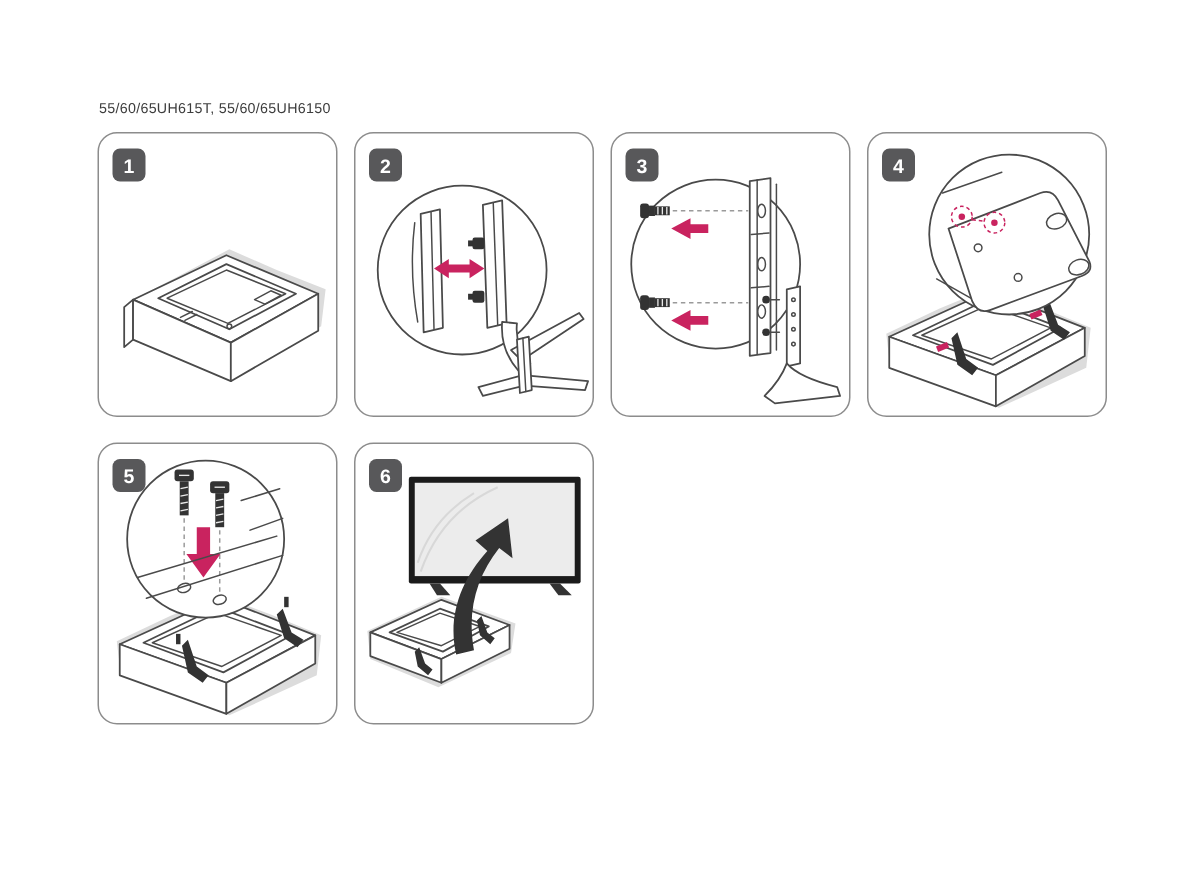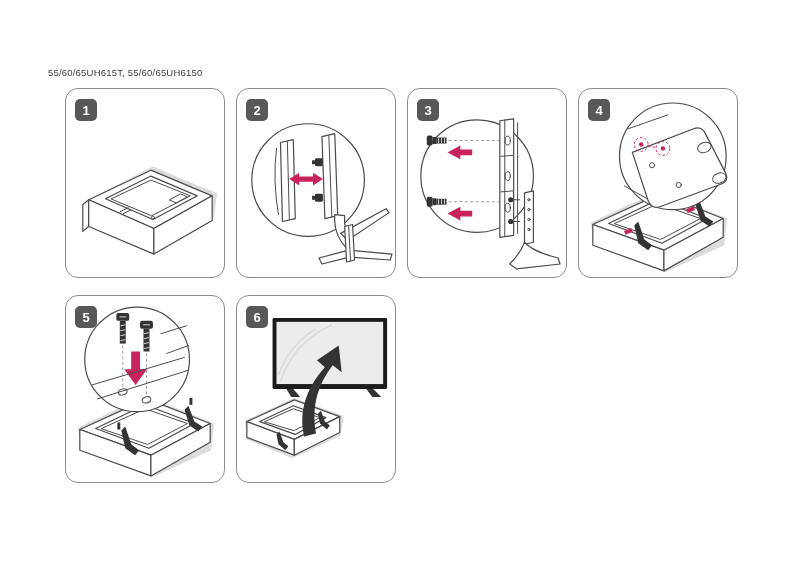--- a/index.html
+++ b/index.html
@@ -1,21 +1,21 @@
 <!DOCTYPE html>
 <html style="--accent: #c9235f; --badge-bg: #58585a; --badge-text: #ffffff; --panel-border: #8c8c8c; --line: #4a4a4a; --shade: #dcdcdc;"><head>
 <meta charset="utf-8">
 <style>
   html,body{margin:0;padding:0;}
   body{
     width:800px;height:585px;background:#ffffff;position:relative;overflow:hidden;
     font-family:"Liberation Sans",sans-serif;
   }
   .title{
-    position:absolute;left:48px;top:67px;font-size:9.5px;color:#3c3c3c;letter-spacing:.2px;text-align:right;
+    position:absolute;left:66px;top:67px;font-size:9.5px;color:#3c3c3c;letter-spacing:.2px;text-align:right;
   }
   .panel{
     position:absolute;width:160px;background:#fff;
     border:1.5px solid var(--panel-border,#8c8c8c);border-radius:13px;box-sizing:border-box;
   }
   .row1{top:88px;height:190px;}
   .row2{top:295px;height:188px;}
   .p1{left:65px;} .p2{left:236px;} .p3{left:407px;} .p4{left:578px;}
   .p5{left:65px;} .p6{left:236px;}
   .badge{

